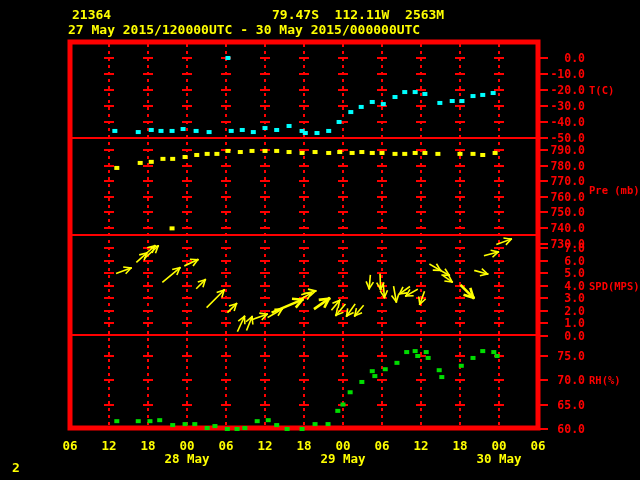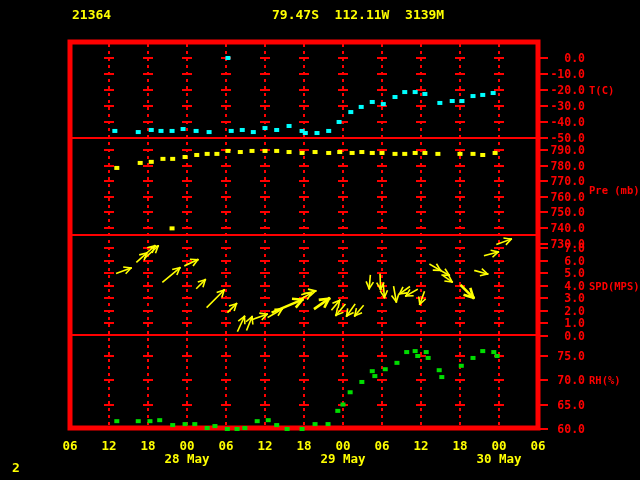--- a/index.html
+++ b/index.html
@@ -10,21 +10,22 @@
   .txt { position:absolute; white-space:pre; line-height:1.1; }
   .hdr { color:#ffff00; font-size:13px; }
   .pagenum { color:#ffff00; font-size:13px; }
   svg text { font-family:"DejaVu Sans Mono", monospace; white-space:pre; }
 </style>
 </head>
 <body>
 
 <div class="screen">
   <div class="txt hdr" style="left:72px; top:8px;">21364</div>
-  <div class="txt hdr" style="left:272px; top:8px;">79.47S  112.11W  3139M</div>
+  <div class="txt hdr" style="left:272px; top:8px;">79.47S  112.11W  2563M</div>
+  <div class="txt hdr" style="left:68px; top:23px;">27 May 2015/120000UTC - 30 May 2015/000000UTC</div>
 
   <svg id="plot-svg" width="640" height="480" viewBox="0 0 640 480" style="position:absolute; left:0; top:0;">
       <g shape-rendering="crispEdges">
         <line x1="109" y1="44" x2="109" y2="426" stroke="#ff0000" stroke-width="1.5" stroke-dasharray="2.5 4.5"></line>
         <line x1="104" y1="57.5" x2="114" y2="57.5" stroke="#ff0000" stroke-width="2"></line>
         <line x1="104" y1="73.5" x2="114" y2="73.5" stroke="#ff0000" stroke-width="2"></line>
         <line x1="104" y1="89.5" x2="114" y2="89.5" stroke="#ff0000" stroke-width="2"></line>
         <line x1="104" y1="105.5" x2="114" y2="105.5" stroke="#ff0000" stroke-width="2"></line>
         <line x1="104" y1="121.5" x2="114" y2="121.5" stroke="#ff0000" stroke-width="2"></line>
         <line x1="104" y1="150" x2="114" y2="150" stroke="#ff0000" stroke-width="2"></line>

